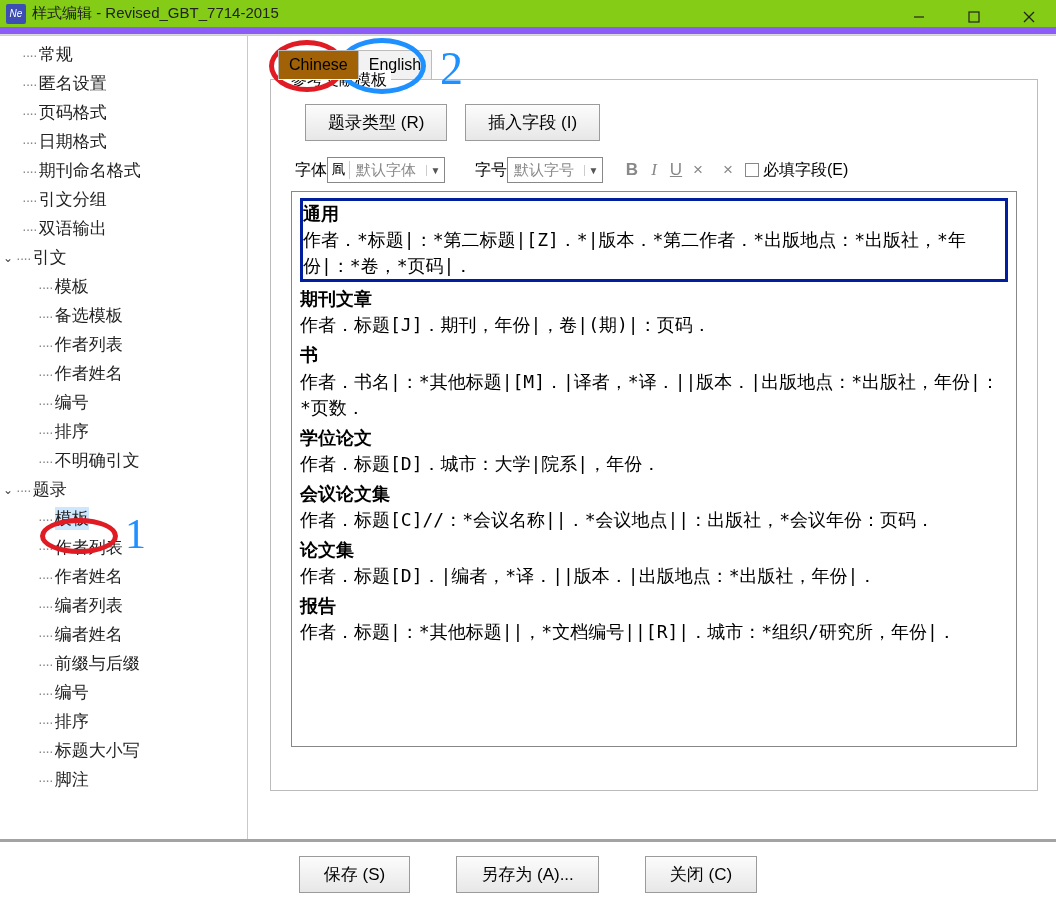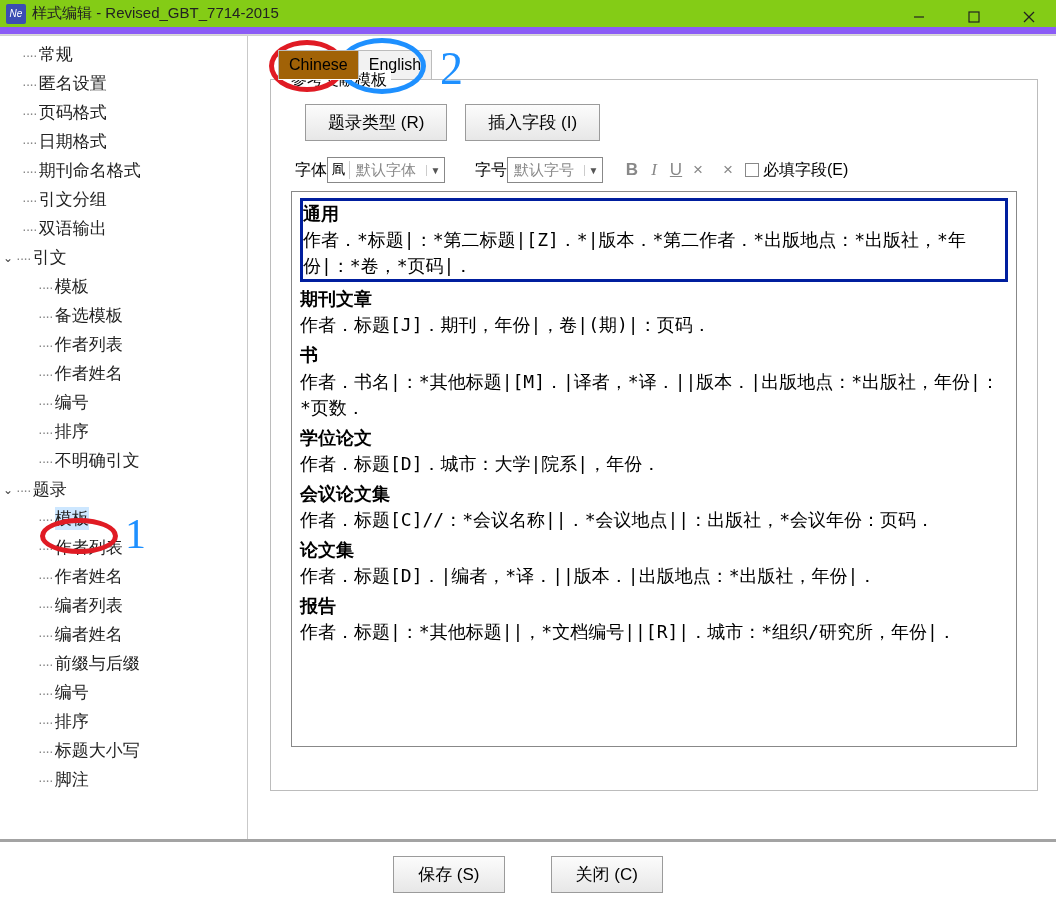--- a/index.html
+++ b/index.html
@@ -429,20 +429,21 @@
               <div class="tmpl-body">作者．标题|：*其他标题||，*文档编号||[R]|．城市：*组织/研究所，年份|．</div>
             </div>
           </div>
       </div>
     </div>
   </div>
 </div>
 
 <div class="footer">
   <div class="btn">保存 (S)</div>
+  <div class="btn">另存为 (A)...</div>
   <div class="btn">关闭 (C)</div>
 </div>
 
 <div class="ann-red" style="left:269px; top:40px; width:76px; height:52px;"></div>
 <div class="ann-blue" style="left:338px; top:38px; width:88px; height:56px;"></div>
 <div class="ann-num2" style="left:440px; top:42px;">2</div>
 <div class="ann-red" style="left:40px; top:518px; width:78px; height:36px;"></div>
 <div class="ann-num1" style="left:125px; top:510px;">1</div>
 
 </body></html>

